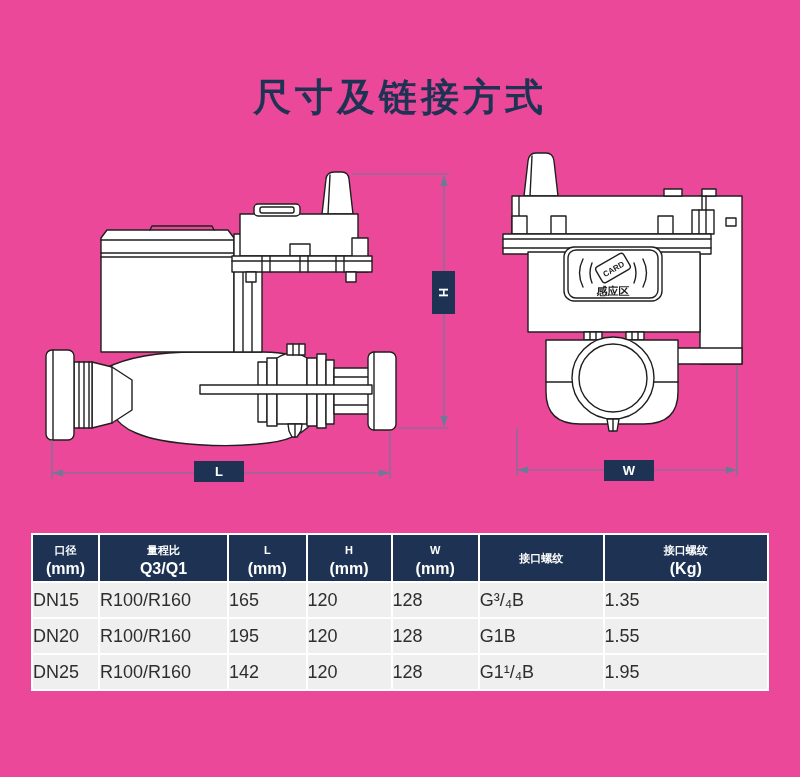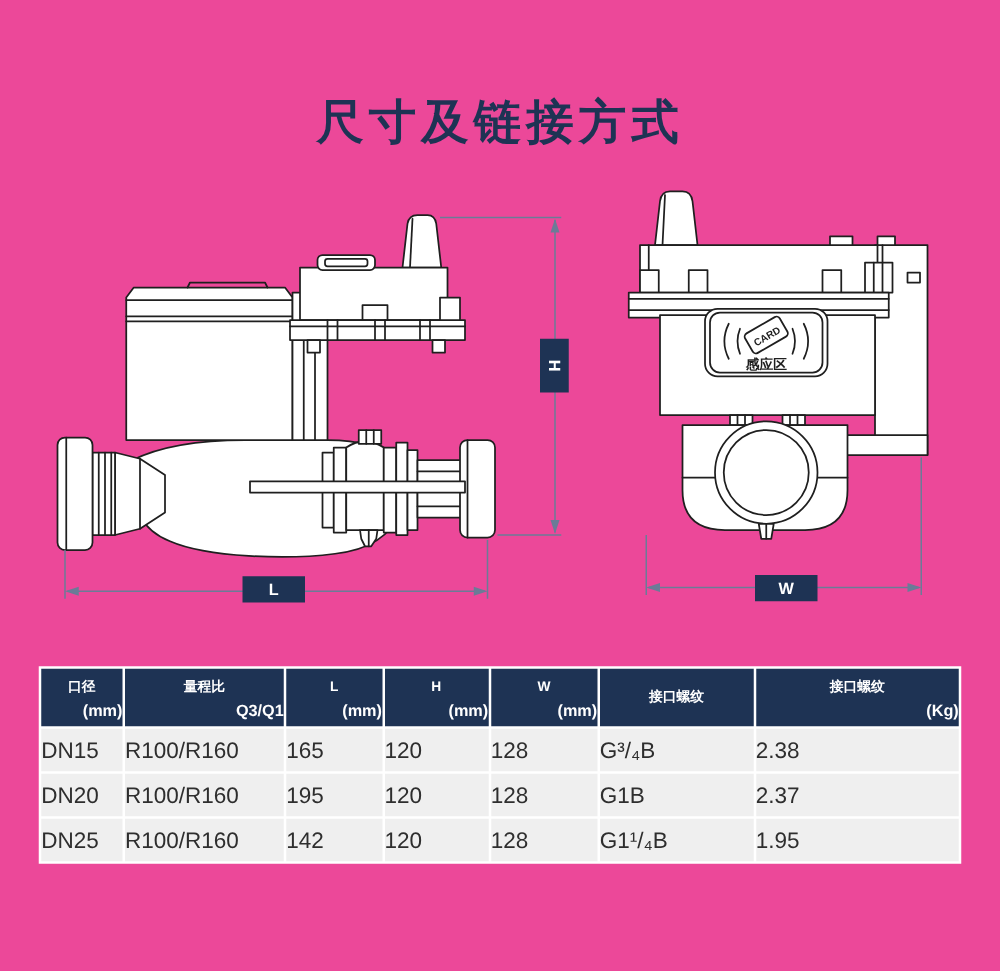--- a/index.html
+++ b/index.html
@@ -35,21 +35,21 @@
   table.spec col.c3{width:10.6%}
   table.spec col.c4{width:11.5%}
   table.spec col.c5{width:11.8%}
   table.spec col.c6{width:17%}
   table.spec col.c7{width:22.5%}
   table.spec th{
     background:var(--navy,#1e3354);color:#ffffff;height:46px;
     font-weight:bold;text-align:center;vertical-align:middle;padding:2px 0;
   }
   table.spec th .h1{font-size:11px;line-height:20px;}
-  table.spec th .h2{font-size:13px;line-height:17px;font-weight:bold;text-align:right;}
+  table.spec th .h2{font-size:16px;line-height:17px;font-weight:bold;}
   table.spec td{
     background:var(--rowbg,#efefef);color:#2e2e2e;height:34px;
     font-size:18px;text-align:left;vertical-align:middle;
   }
 </style>
 </head>
 <body>
 
 <div class="page">
 
@@ -251,30 +251,30 @@
       </tr>
     </thead>
     <tbody>
       <tr>
         <td>DN15</td>
         <td>R100/R160</td>
         <td>165</td>
         <td>120</td>
         <td>128</td>
         <td>G³/₄B</td>
-        <td>2.38</td>
+        <td>1.35</td>
       </tr>
       <tr>
         <td>DN20</td>
         <td>R100/R160</td>
         <td>195</td>
         <td>120</td>
         <td>128</td>
         <td>G1B</td>
-        <td>2.37</td>
+        <td>1.55</td>
       </tr>
       <tr>
         <td>DN25</td>
         <td>R100/R160</td>
         <td>142</td>
         <td>120</td>
         <td>128</td>
         <td>G1¹/₄B</td>
         <td>1.95</td>
       </tr>

